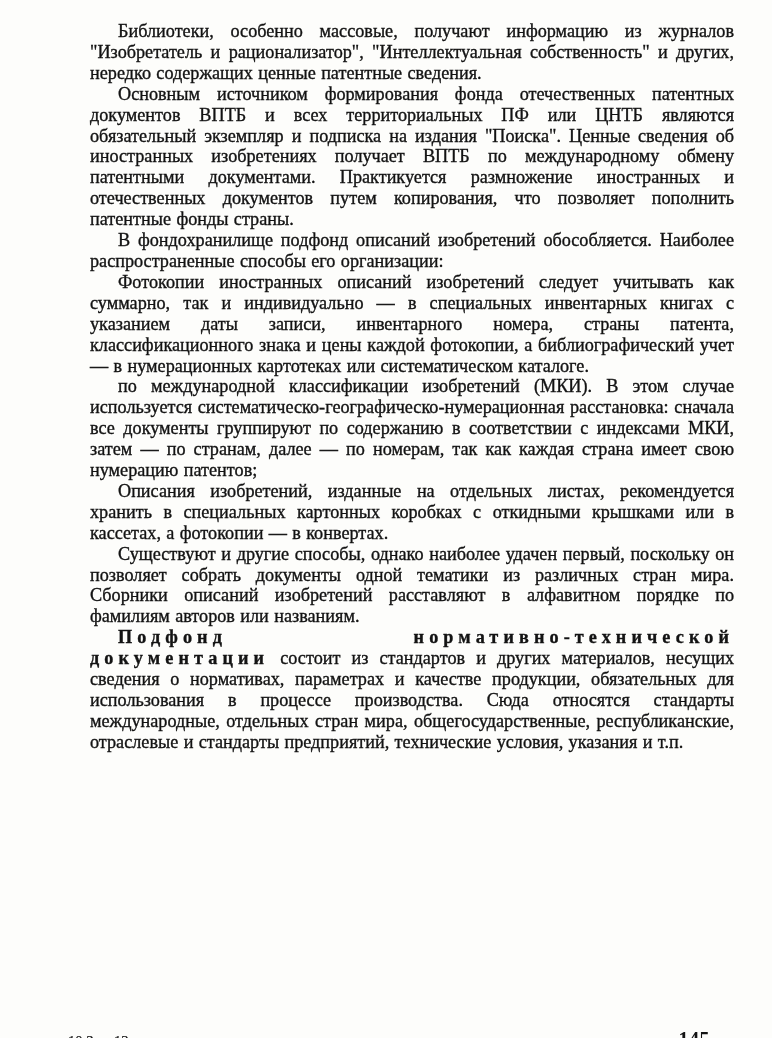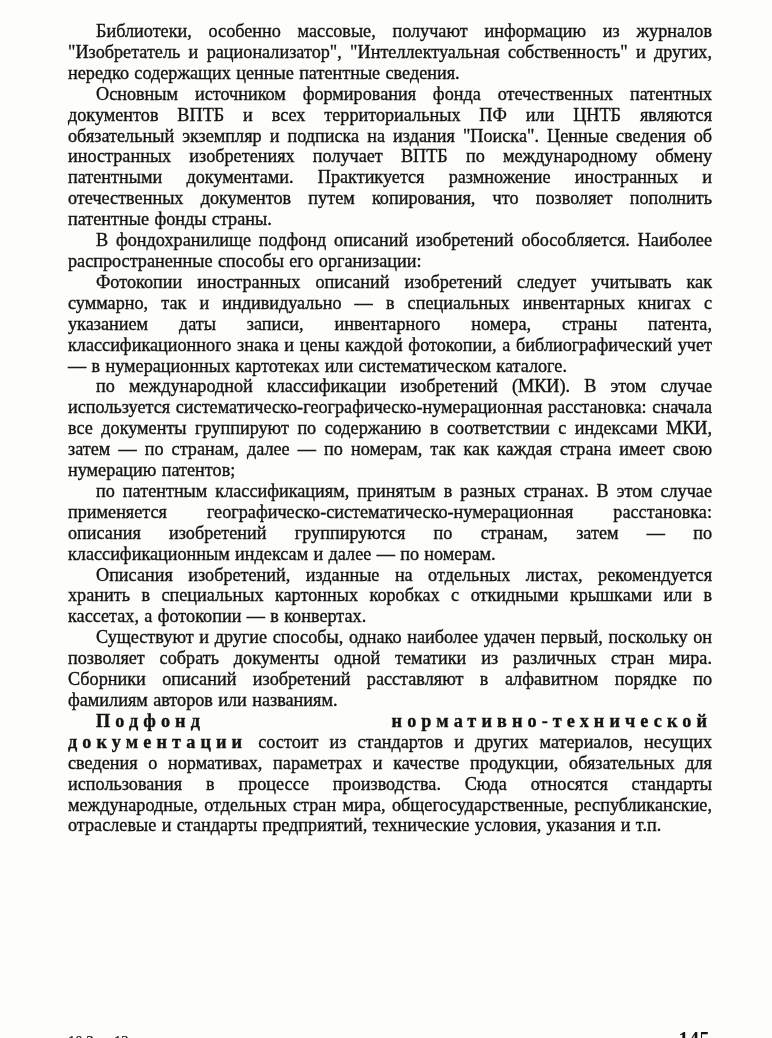--- a/index.html
+++ b/index.html
@@ -13,20 +13,21 @@
     height: 1038px;
     box-sizing: border-box;
     background: #fdfdfb;
     padding: 21px 62px 0 68px;
     font-family: "Liberation Serif", "DejaVu Serif", serif;
     color: #131313;
     overflow: hidden;
   }
   .text-block {
     width: 644px;
+    margin-left: 22px;
   }
   p.para {
     margin: 0;
     font-size: 18.2px;
     line-height: 20.9px;
     text-align: justify;
     text-indent: 28px;
     word-spacing: 0.8px;
     -webkit-text-stroke: 0.35px #131313;
     hyphens: none;
@@ -58,21 +59,20 @@
 </head>
 <body>
 
 <div class="page">
   <div class="text-block" id="text-block">
       <p class="para">Библиотеки, особенно массовые, получают информацию из журналов "Изобретатель и рационализатор", "Интеллектуальная собственность" и других, нередко содержащих ценные патентные сведения.</p>
       <p class="para">Основным источником формирования фонда отечественных патентных документов ВПТБ и всех территориальных ПФ или ЦНТБ являются обязательный экземпляр и подписка на издания "Поиска". Ценные сведения об иностранных изобретениях получает ВПТБ по международному обмену патентными документами. Практикуется размножение иностранных и отечественных документов путем копирования, что позволяет пополнить патентные фонды страны.</p>
       <p class="para">В фондохранилище подфонд описаний изобретений обособляется. Наиболее распространенные способы его организации:</p>
       <p class="para">Фотокопии иностранных описаний изобретений следует учитывать как суммарно, так и индивидуально — в специальных инвентарных книгах с указанием даты записи, инвентарного номера, страны патента, классификационного знака и цены каждой фотокопии, а библиографический учет — в нумерационных картотеках или систематическом каталоге.</p>
       <p class="para">по международной классификации изобретений (МКИ). В этом случае используется систематическо-географическо-нумерационная расстановка: сначала все документы группируют по содержанию в соответствии с индексами МКИ, затем — по странам, далее — по номерам, так как каждая страна имеет свою нумерацию патентов;</p>
-      <p class="para">по патентным классификациям, принятым в разных странах. В этом случае применяется географическо-систематическо-нумерационная расстановка: описания изобретений группируются по странам, затем — по классификационным индексам и далее — по номерам.</p>
       <p class="para">Описания изобретений, изданные на отдельных листах, рекомендуется хранить в специальных картонных коробках с откидными крышками или в кассетах, а фотокопии — в конвертах.</p>
       <p class="para">Существуют и другие способы, однако наиболее удачен первый, поскольку он позволяет собрать документы одной тематики из различных стран мира. Сборники описаний изобретений расставляют в алфавитном порядке по фамилиям авторов или названиям.</p>
       <p class="para"><span class="spaced-lead">Подфонд нормативно-технической документации</span> состоит из стандартов и других материалов, несущих сведения о нормативах, параметрах и качестве продукции, обязательных для использования в процессе производства. Сюда относятся стандарты международные, отдельных стран мира, общегосударственные, республиканские, отраслевые и стандарты предприятий, технические условия, указания и т.п.</p>
     </div>
   <div class="footer">
     <span class="printers-mark">10 Зак. 13</span>
     <span class="page-number">145</span>
   </div>
 </div>
 

